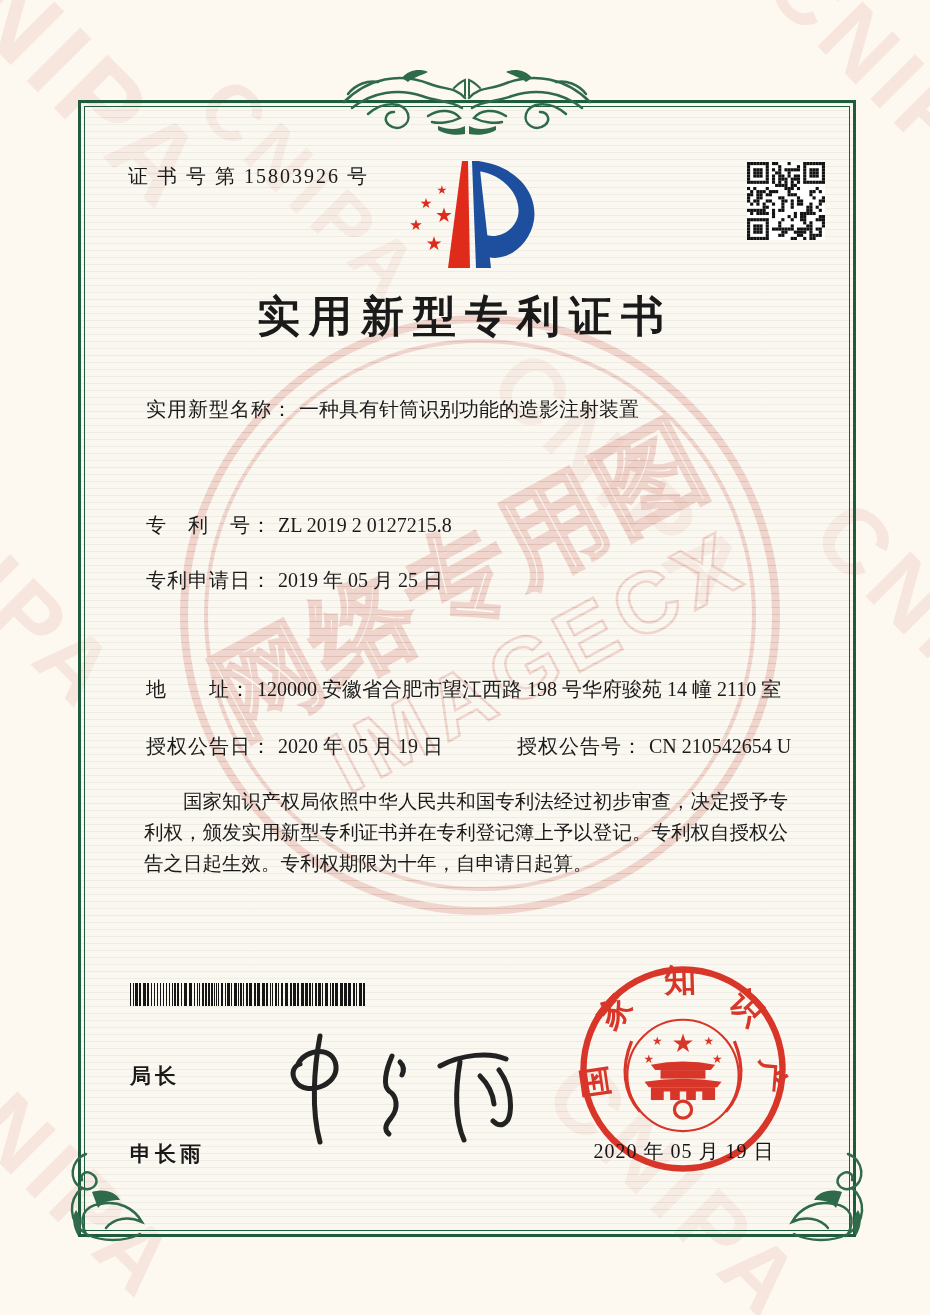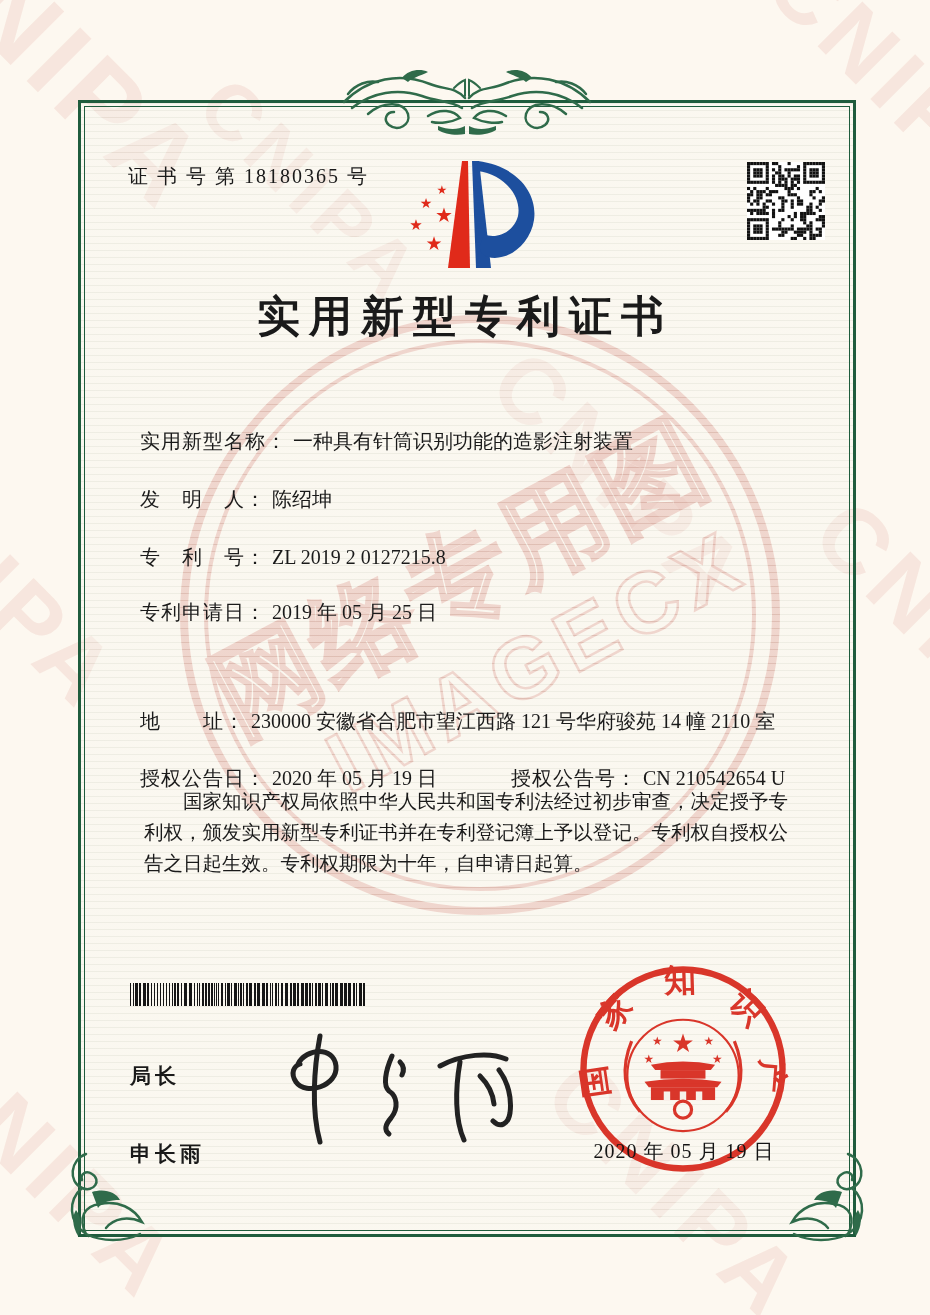--- a/index.html
+++ b/index.html
@@ -43,21 +43,21 @@
   .ornament{position:absolute;z-index:3;pointer-events:none;}
   
   .content{position:absolute;inset:0;z-index:4;}
   .cert-no{position:absolute;left:128px;top:163px;font-size:20px;letter-spacing:2px;}
   .logo{position:absolute;left:392px;top:158px;width:144px;height:114px;}
   .qr{position:absolute;left:747px;top:162px;width:78px;height:78px;}
   .title{
     position:absolute;left:0;top:288px;width:930px;text-align:center;
     font-size:43px;font-weight:bold;letter-spacing:9px;font-family:Liberation Serif, serif;
   }
-  .field{position:absolute;left:140px;width:690px;font-size:20px;white-space:nowrap;margin-top:32px;}
+  .field{position:absolute;left:146px;width:690px;font-size:20px;white-space:nowrap;}
   .flabel{letter-spacing:1px;}
   .fvalue{margin-left:6px;}
   .fpair2{margin-left:74px;}
   .paras{
     position:absolute;left:128px;top:770px;width:676px;
     font-size:19.5px;line-height:31px;text-align:justify;
   }
   .paras p{margin:16px;text-indent:2em;}
   .barcode{position:absolute;left:130px;top:983px;width:242px;height:23px;display:flex;align-items:stretch;}
   .barcode div{background:#151515;}
@@ -131,21 +131,21 @@
       <path d="M24,40 C10,52 10,74 28,86 C20,70 26,58 42,56"></path>
       <path d="M42,56 C60,52 76,60 84,74 C70,68 56,70 48,80"></path>
       <path d="M28,86 C44,94 66,94 82,86"></path>
       <path d="M34,44 C46,40 58,44 62,52 C52,52 44,54 40,60 Z" fill="var(--orn-green)" stroke="none"></path>
       <path d="M18,62 C24,70 24,80 20,88 C14,78 14,68 18,62 Z" fill="var(--orn-green)" stroke="none"></path>
     </g>
   </svg>
 
   <div class="content">
 
-    <div class="cert-no">证 书 号 第 18180365 号</div>
+    <div class="cert-no">证 书 号 第 15803926 号</div>
 
     <svg class="logo" viewBox="0 0 144 114">
       <polygon points="70,3 76,3 78,110 56,110" fill="var(--logo-red)"></polygon>
       <polygon points="80,3 87,3 99,110 84,110" fill="var(--logo-blue)"></polygon>
       <path d="M86,3 C124,8 146,34 142,62 C138,88 114,104 96,99 C90,97 87,93 88,88 L92,76 C104,82 122,74 126,58 C130,38 112,16 85,13 Z" fill="var(--logo-blue)"></path>
       <g fill="var(--logo-red)" font-family="DejaVu Sans, sans-serif" text-anchor="middle">
         <text x="50" y="36" font-size="12">★</text>
         <text x="34" y="50" font-size="14">★</text>
         <text x="52" y="64" font-size="20">★</text>
         <text x="24" y="72" font-size="15">★</text>
@@ -441,31 +441,28 @@
           <rect x="54" y="72" width="3" height="3" fill="#111"></rect>
           <rect x="60" y="72" width="3" height="3" fill="#111"></rect>
           <rect x="63" y="72" width="3" height="3" fill="#111"></rect>
         </svg></div>
 
     <div class="title">实用新型专利证书</div>
 
     <div class="field" style="top:396px">
       <span class="flabel">实用新型名称：</span><span class="fvalue">一种具有针筒识别功能的造影注射装置</span>
     </div>
-    <div class="field" style="top:454px">
-      <span class="flabel">发　明　人：</span><span class="fvalue">陈绍坤</span>
-    </div>
     <div class="field" style="top:512px">
       <span class="flabel">专　利　号：</span><span class="fvalue">ZL 2019 2 0127215.8</span>
     </div>
     <div class="field" style="top:567px">
       <span class="flabel">专利申请日：</span><span class="fvalue">2019 年 05 月 25 日</span>
     </div>
     <div class="field" style="top:676px">
-      <span class="flabel">地　　址：</span><span class="fvalue">230000 安徽省合肥市望江西路 121 号华府骏苑 14 幢 2110 室</span>
+      <span class="flabel">地　　址：</span><span class="fvalue">120000 安徽省合肥市望江西路 198 号华府骏苑 14 幢 2110 室</span>
     </div>
     <div class="field" style="top:733px">
       <span class="flabel">授权公告日：</span><span class="fvalue">2020 年 05 月 19 日</span><span class="flabel fpair2">授权公告号：</span><span class="fvalue">CN 210542654 U</span>
     </div>
 
     <div class="paras">
       <p>国家知识产权局依照中华人民共和国专利法经过初步审查，决定授予专利权，颁发实用新型专利证书并在专利登记簿上予以登记。专利权自授权公告之日起生效。专利权期限为十年，自申请日起算。</p>
     </div>
 
     <div class="barcode" id="barcode">

